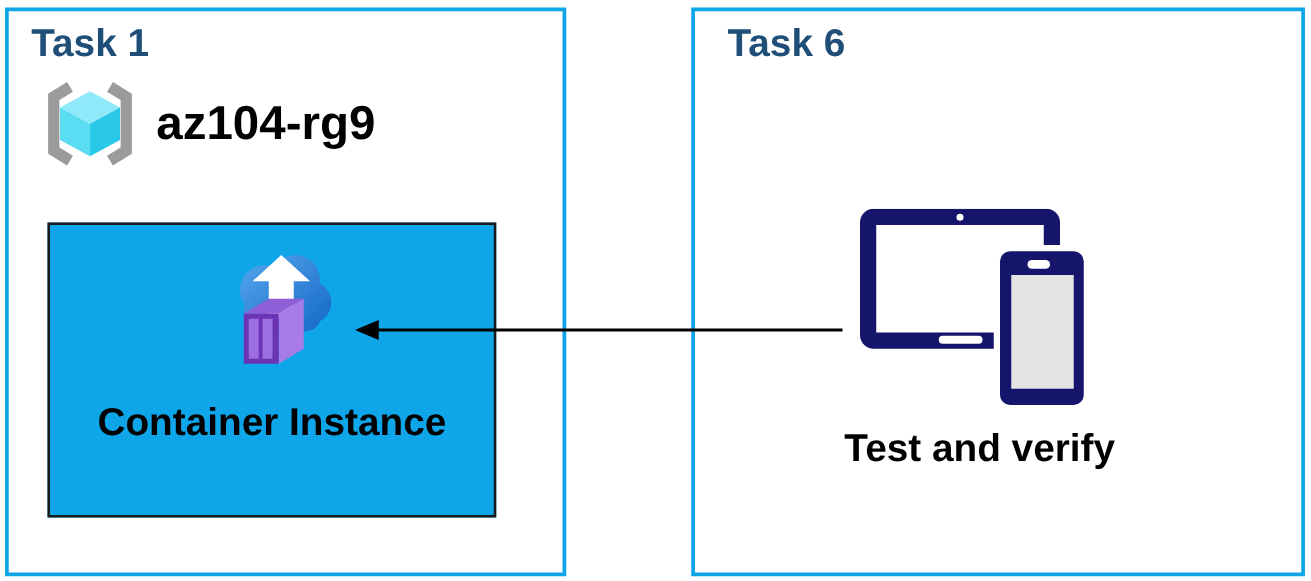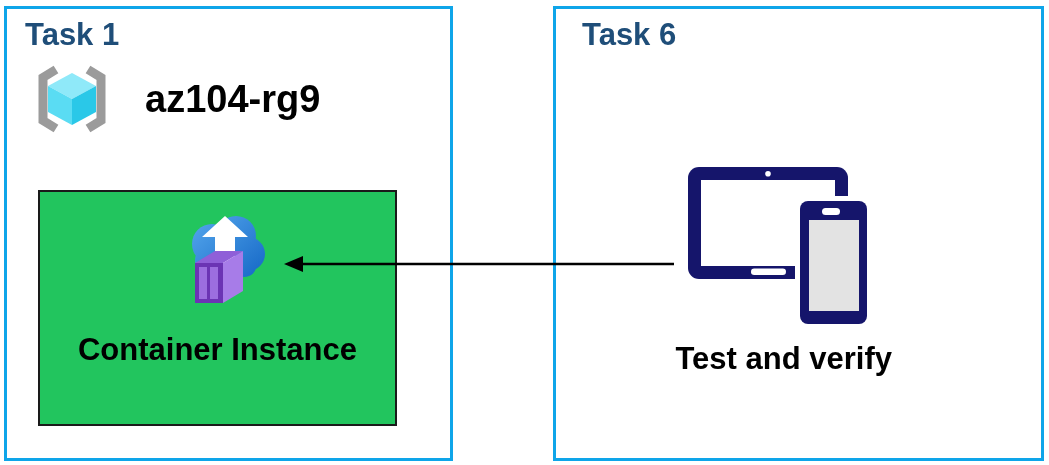--- a/index.html
+++ b/index.html
@@ -31,37 +31,36 @@
   }
   .task-box.left  .box-title { left: 18px; }
   .task-box.right .box-title { left: 26px; }
   .rg-row {
     position: absolute;
     left: 28px;
     top: 54px;
     height: 72px;
     display: flex;
     align-items: center;
-    gap: 36px;
+    gap: 16px;
   }
   .rg-name {
     font-size: 38px;
     font-weight: bold;
     color: #000000;
     white-space: nowrap;
   }
   .inner-box {
     position: absolute;
     left: 31px;
     top: 169px;
     width: 359px;
     height: 236px;
-    background: #22c55e;
+    background: #0ea5e9;
     border: 2px solid #1A1A1A;
-    margin-top: 12px;
   }
   .ci-icon {
     position: absolute;
     left: 145px;
     top: 13px;
   }
   .ci-label {
     position: absolute;
     left: 0;
     right: 0;

